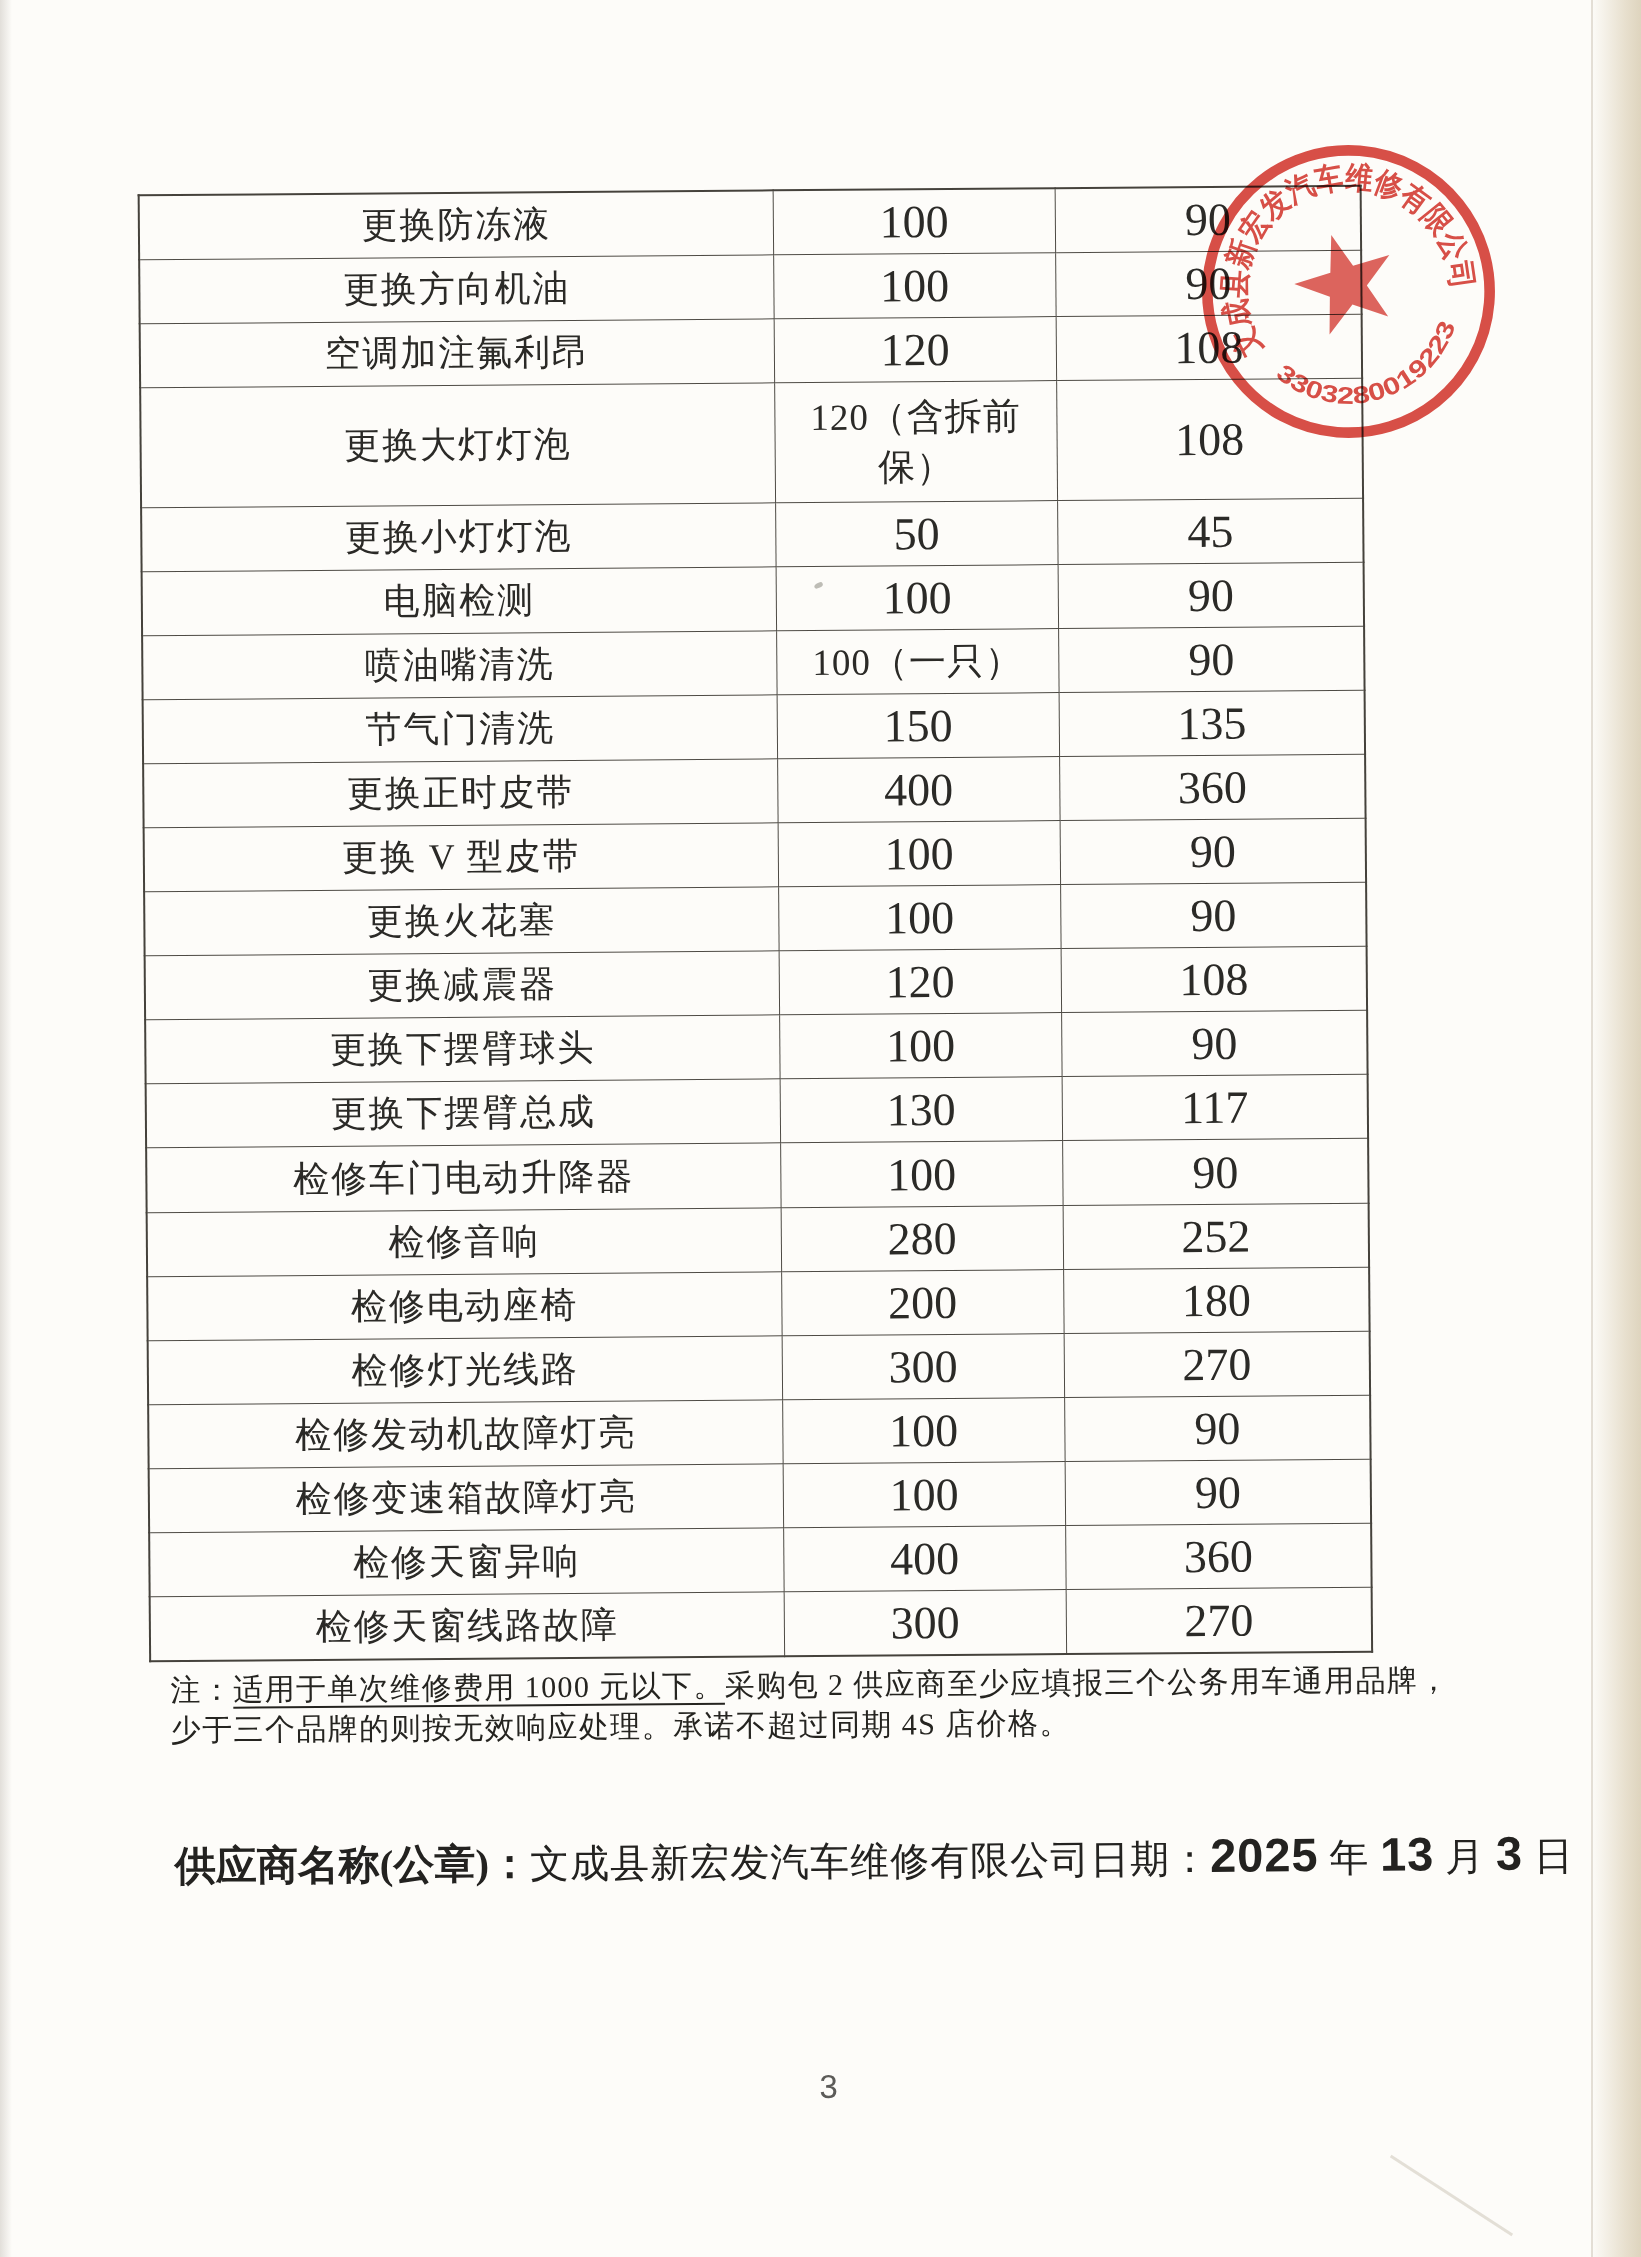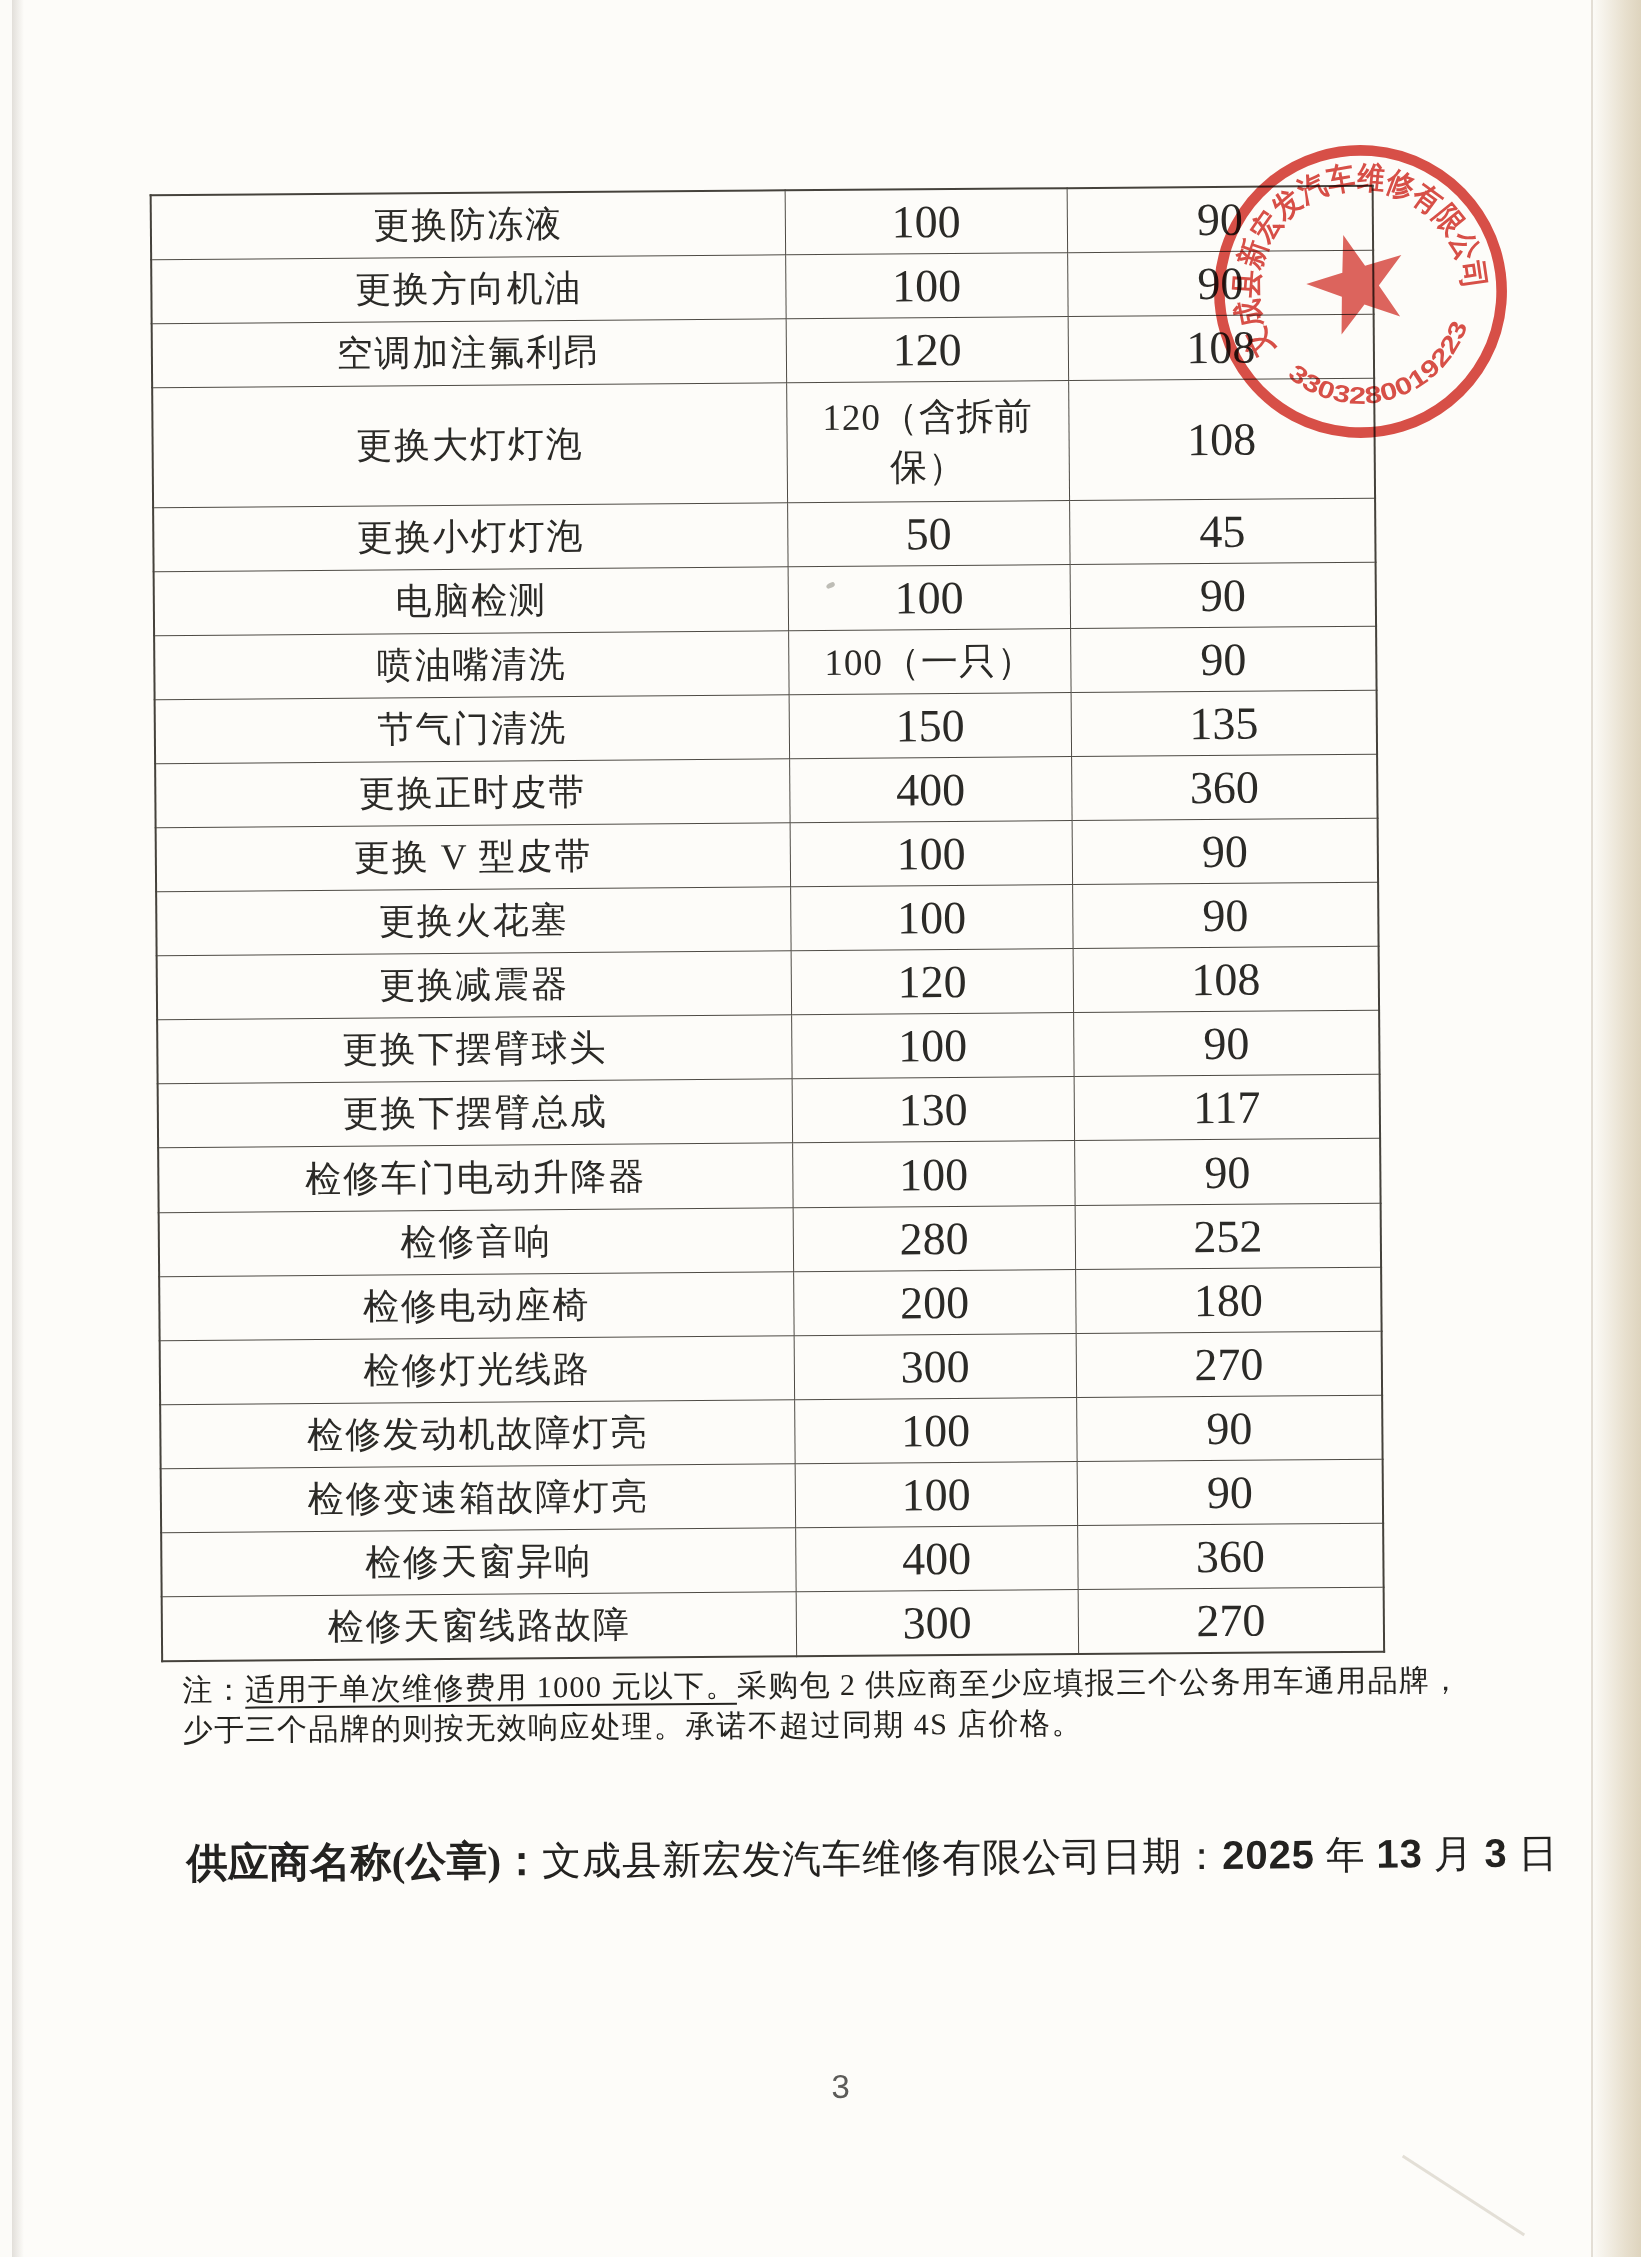--- a/index.html
+++ b/index.html
@@ -4,21 +4,21 @@
 <style>
   html,body{margin:0;padding:0;}
   body{
     width:1641px;height:2257px;
     background:#fcfbf8;
     font-family:"Liberation Serif","DejaVu Serif",serif;
     color:#2b2a27;
     overflow:hidden;
     position:relative;
   }
-  .page{position:absolute;inset:0;background:#fdfcf9;margin-left:12px;}
+  .page{position:absolute;inset:0;background:#fdfcf9;}
   
   .edge-left{position:absolute;left:0;top:0;width:11.6px;height:2257px;
     background:linear-gradient(to right,#e2dfda,#fdfcf9);}
   .edge-right{position:absolute;right:0;top:0;width:50px;height:2257px;
     background:linear-gradient(to right,rgba(250,248,244,0),#e7dfcd 70%,#ded4be);}
   .edge-right-line{position:absolute;right:48px;top:0;width:1.9px;height:2257px;
     background:rgba(180,170,148,.35);}
   .crease{position:absolute;left:1379px;top:2194px;width:145px;height:2.9px;
     background:#cdc7ba;opacity:.55;transform:rotate(33deg);}
   .speck{position:absolute;left:814px;top:583px;width:8.7px;height:4.8px;
@@ -57,21 +57,21 @@
   }
 
   
   .supplier{
     position:absolute;left:169px;top:1831px;width:1371px;
     font-size:39px;color:#232220;white-space:nowrap;letter-spacing:1px;
   }
   .supplier .label{font-weight:bold;font-size:41px;letter-spacing:0;}
   .supplier .datejoin .dn{
     font-family:"Liberation Sans","DejaVu Sans",sans-serif;
-    font-weight:bold;font-size:40px;
+    font-weight:bold;font-size:47px;
   }
   .supplier .datejoin .dc{font-size:39px;}
 
   
   .pagenum{
     position:absolute;left:792px;top:2068px;width:58px;text-align:center;
     font-size:33px;color:#5c5b58;
     font-family:"Liberation Sans","DejaVu Sans",sans-serif;
   }
 

